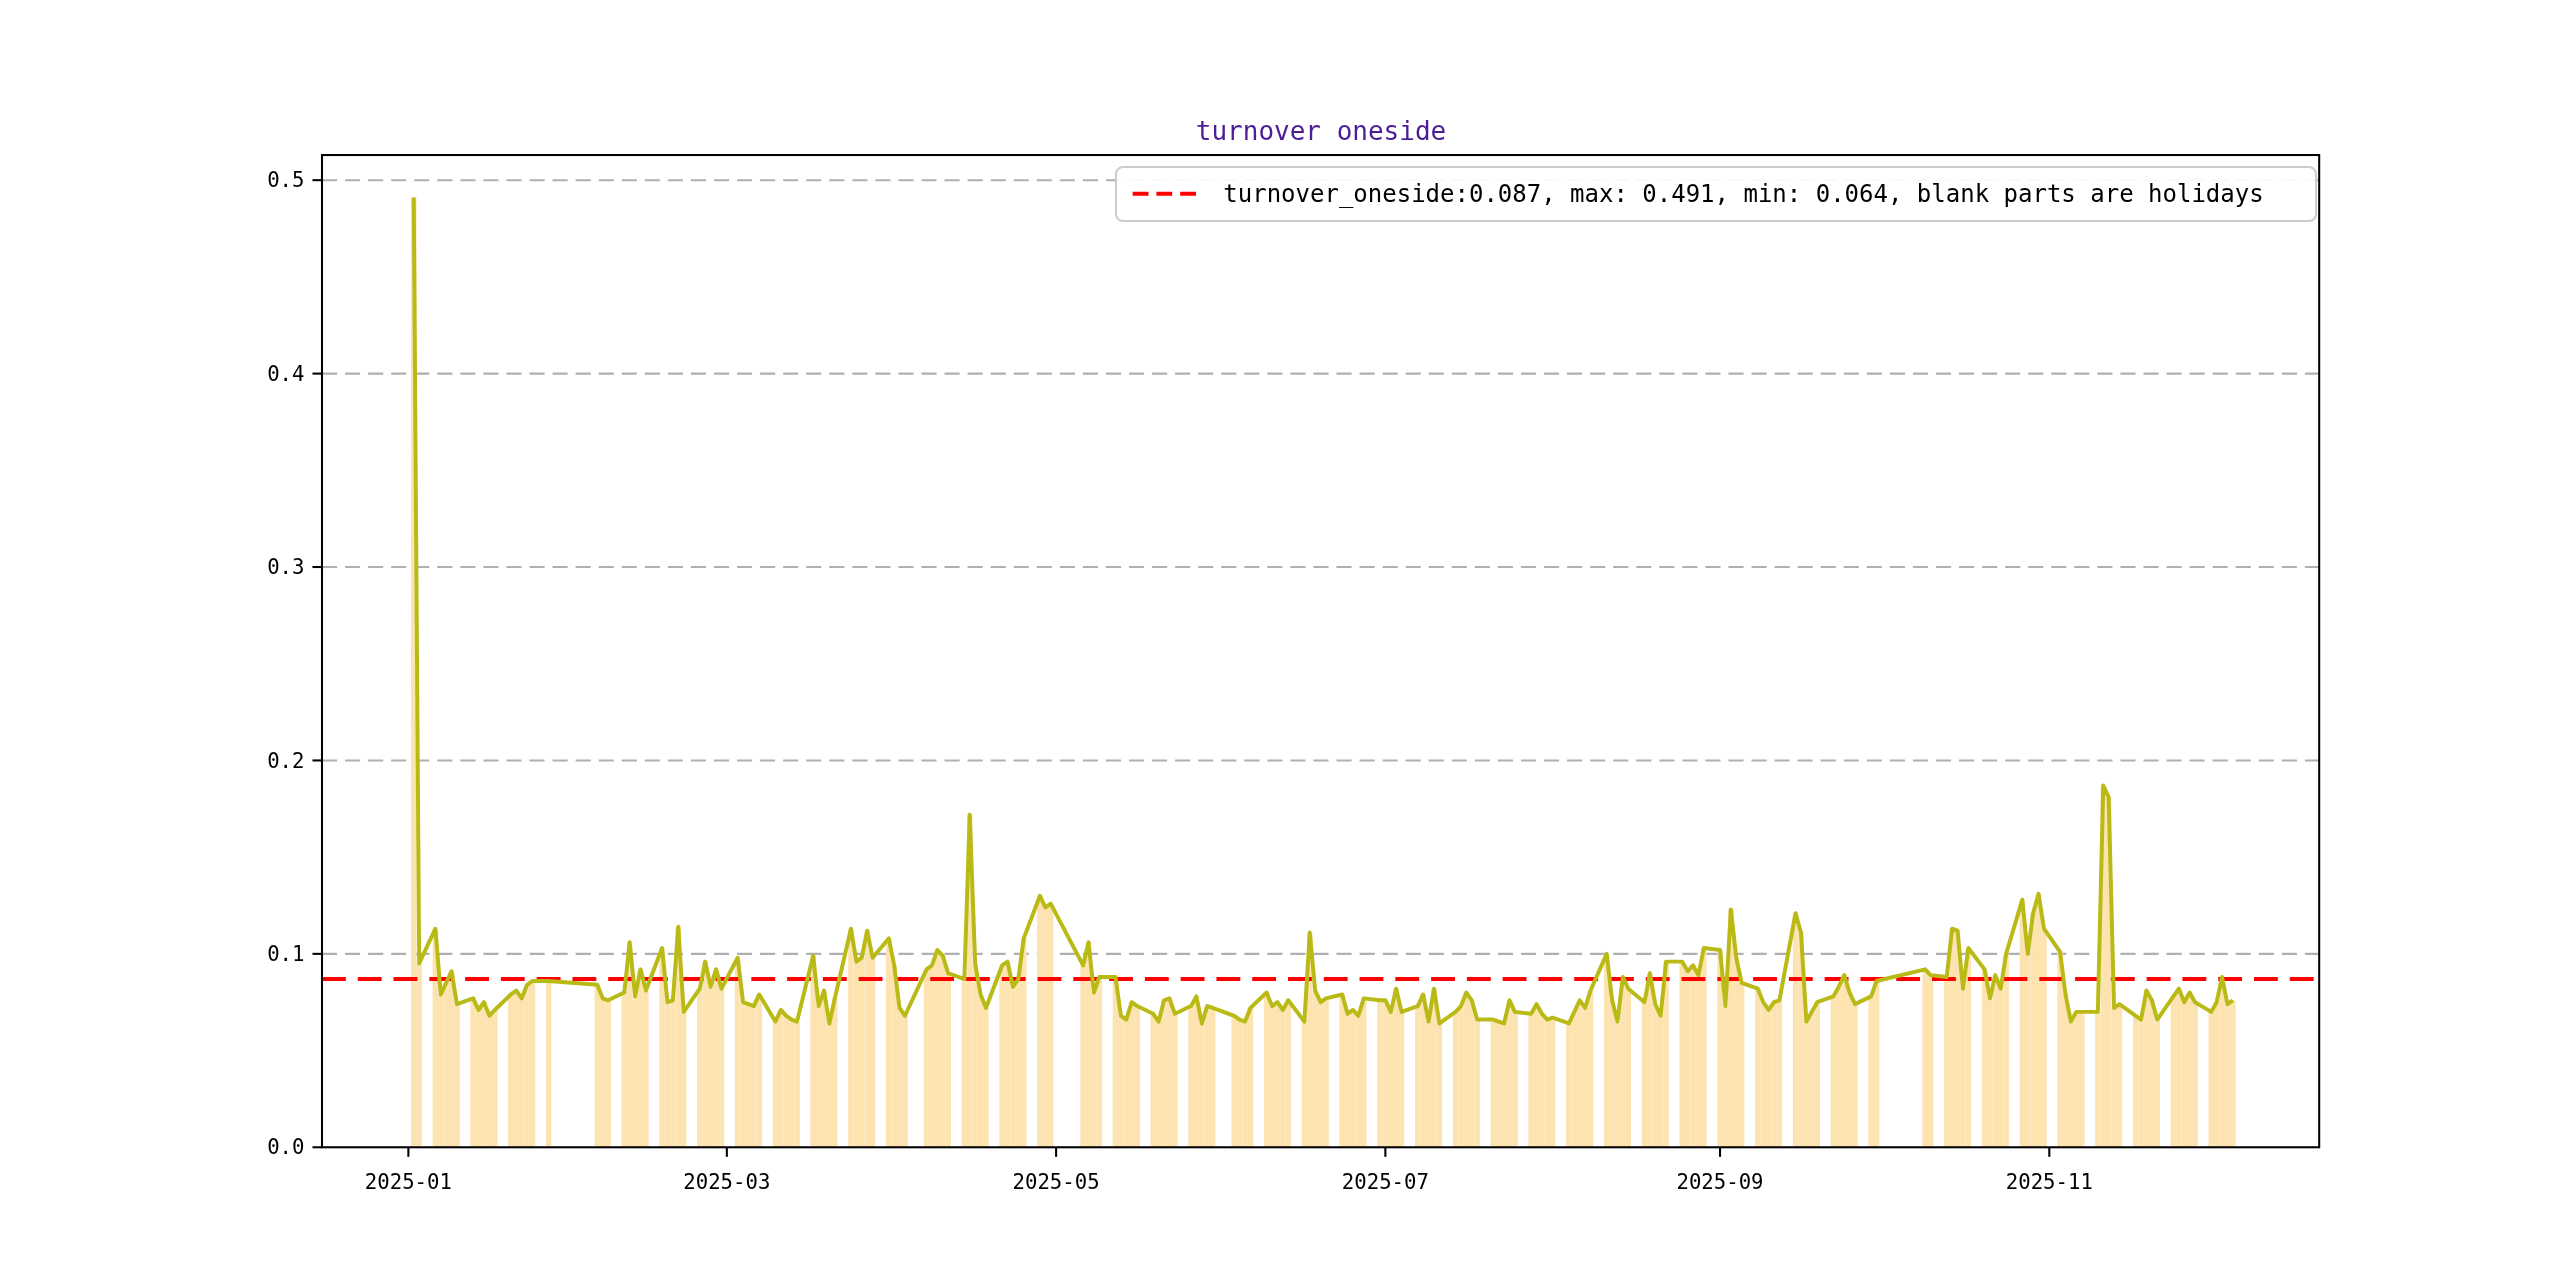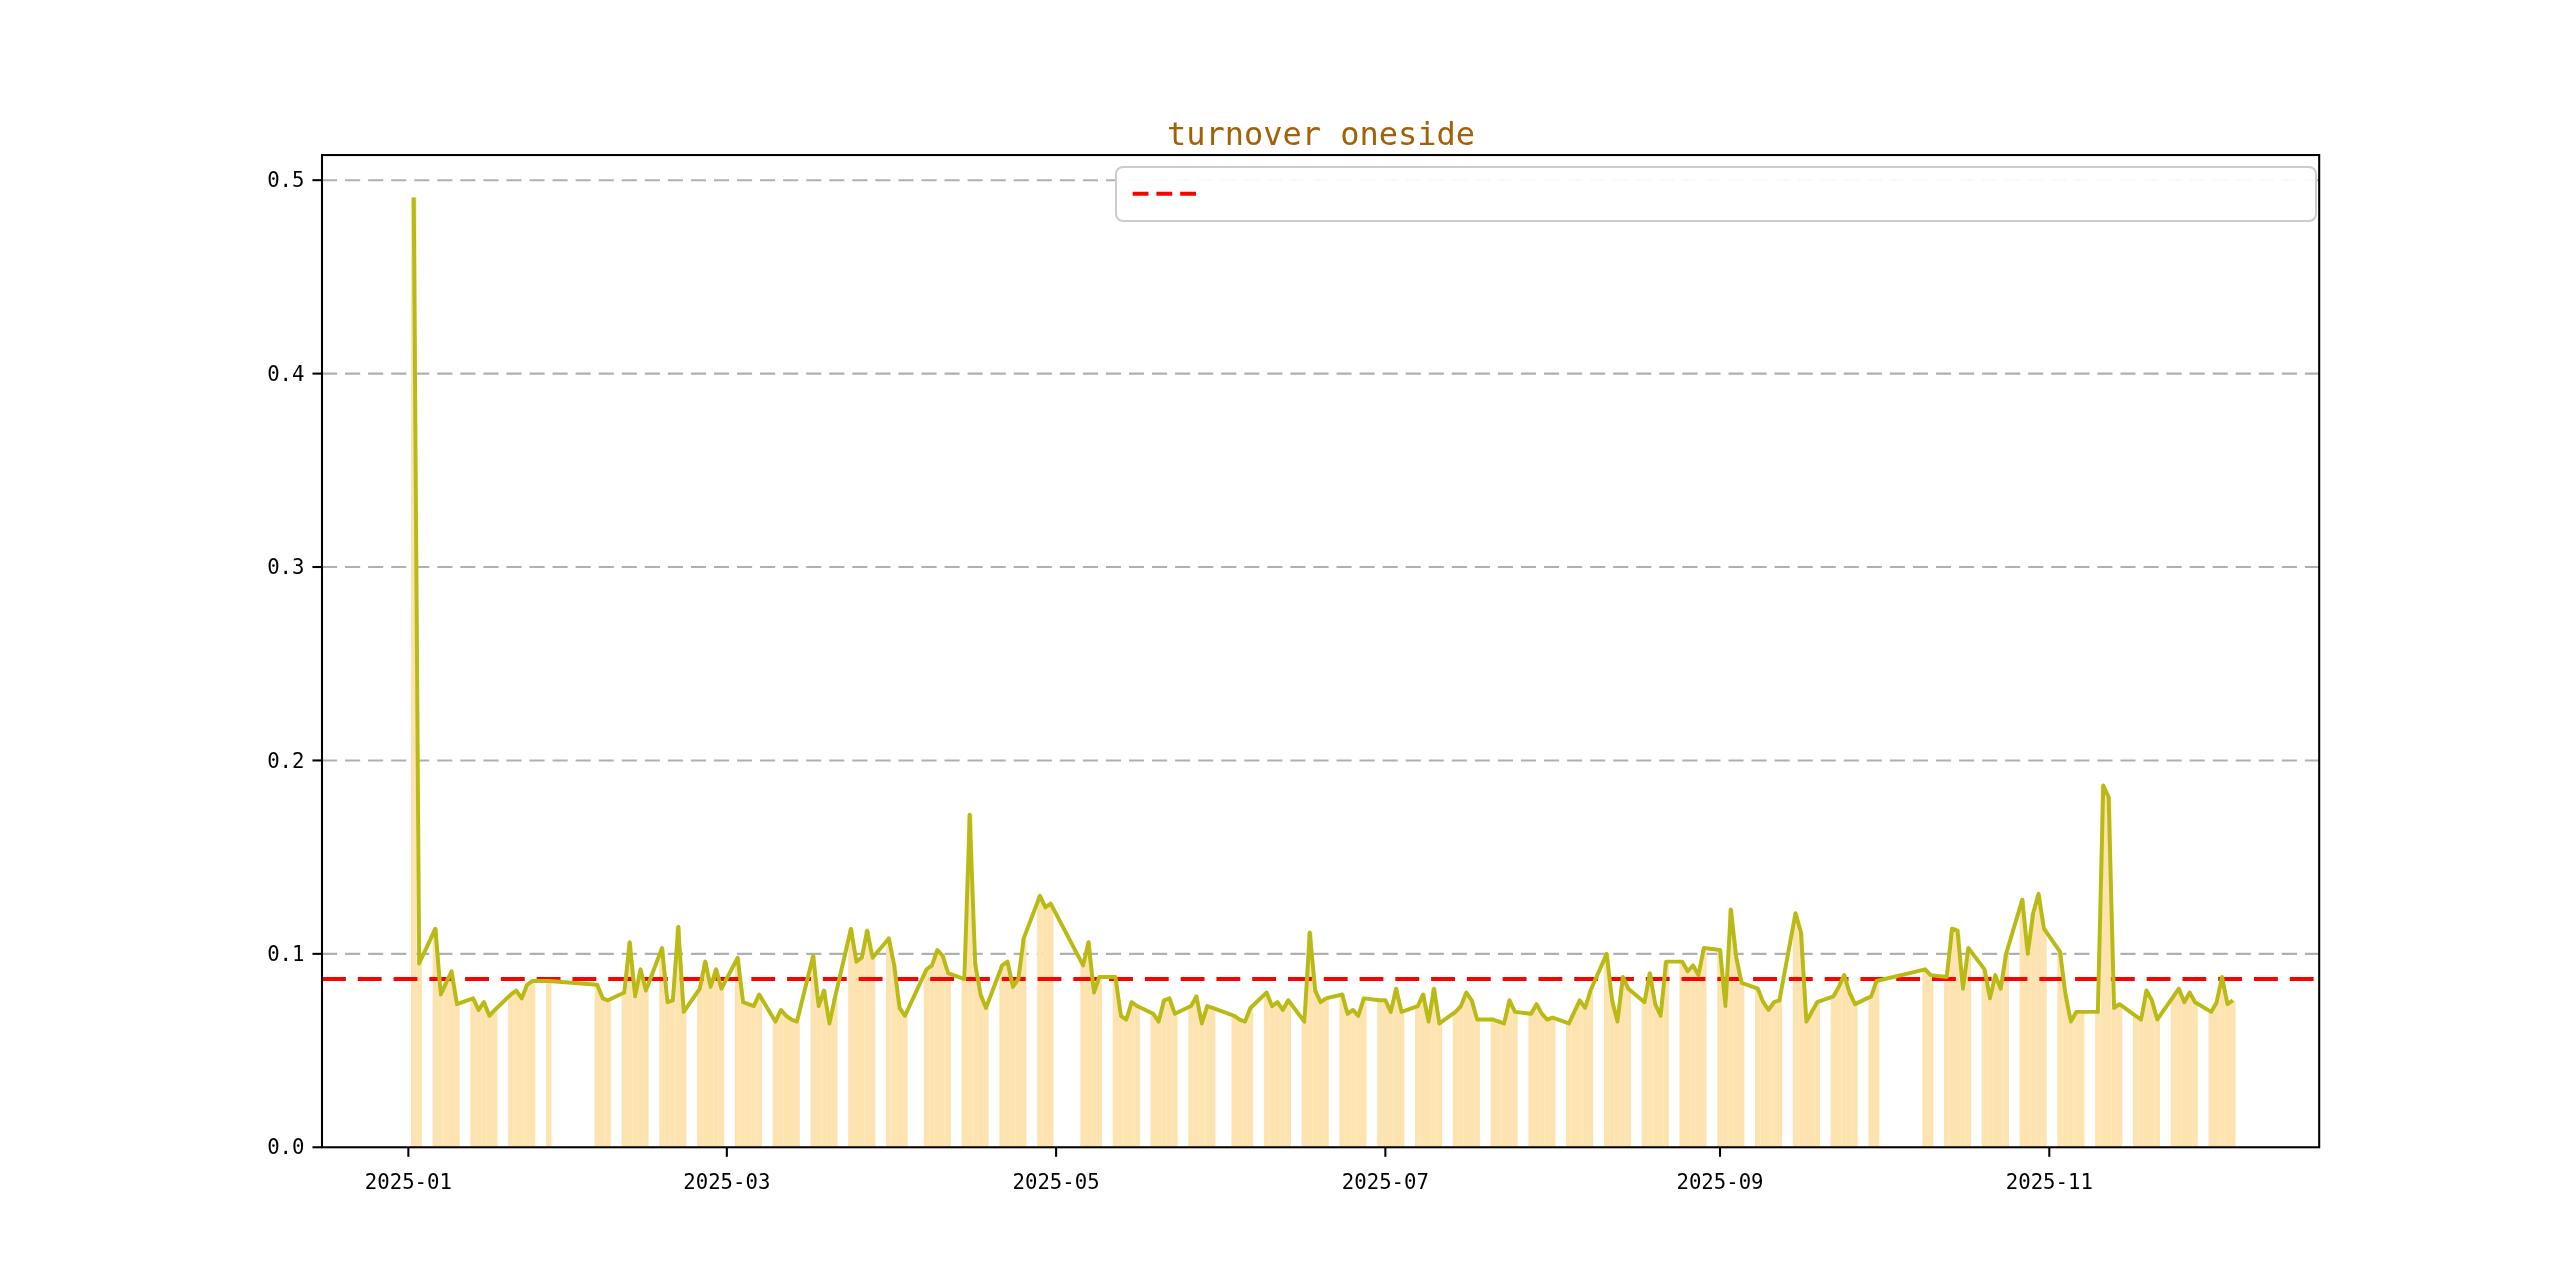--- a/index.html
+++ b/index.html
@@ -12,22 +12,22 @@
     position:relative;
     width:2576px; height:1288px;
     background:#ffffff;
     overflow:hidden;
   }
   #plot{ position:absolute; left:0; top:0; }
   #chart-title{
     position:absolute;
     left:1321px; top:118px;
     transform:translateX(-50%);
-    font-size:32px; line-height:1;
-    color:#a16207;
+    font-size:26px; line-height:1;
+    color:#4c1d95;
     white-space:nowrap;
   }
   #legend{
     position:absolute;
     left:1115px; top:166px;
     width:1202px; height:56px;
     box-sizing:border-box;
     border:2.4px solid #cccccc;
     border-radius:8px;
     background:rgba(255,255,255,0.92);
@@ -299,15 +299,16 @@
       <line x1="2163.4" x2="2163.4" y1="1443" y2="1455" stroke="#000000" stroke-width="2.6"></line>
       <text x="2163.4" y="1495" text-anchor="middle" font-size="26" fill="#000000" font-family="DejaVu Sans Mono, Liberation Mono, monospace">2025-09</text>
       <line x1="2577.5405405405404" x2="2577.5405405405404" y1="1443" y2="1455" stroke="#000000" stroke-width="2.6"></line>
       <text x="2577.5405405405404" y="1495" text-anchor="middle" font-size="26" fill="#000000" font-family="DejaVu Sans Mono, Liberation Mono, monospace">2025-11</text>
     </svg>
   <div id="chart-title">turnover oneside</div>
   <div id="legend" style="border-color: rgb(204, 204, 204);">
     <svg width="73" height="9.5" viewBox="0 0 92 12">
       <line id="legend-dash" x1="2" y1="6" x2="90" y2="6" stroke="#ff0000" stroke-width="5" stroke-dasharray="20 10"></line>
     </svg>
+    <span id="legend-label">turnover_oneside:0.087, max: 0.491, min: 0.064, blank parts are holidays</span>
   </div>
 </div>
 
 
 </body></html>

